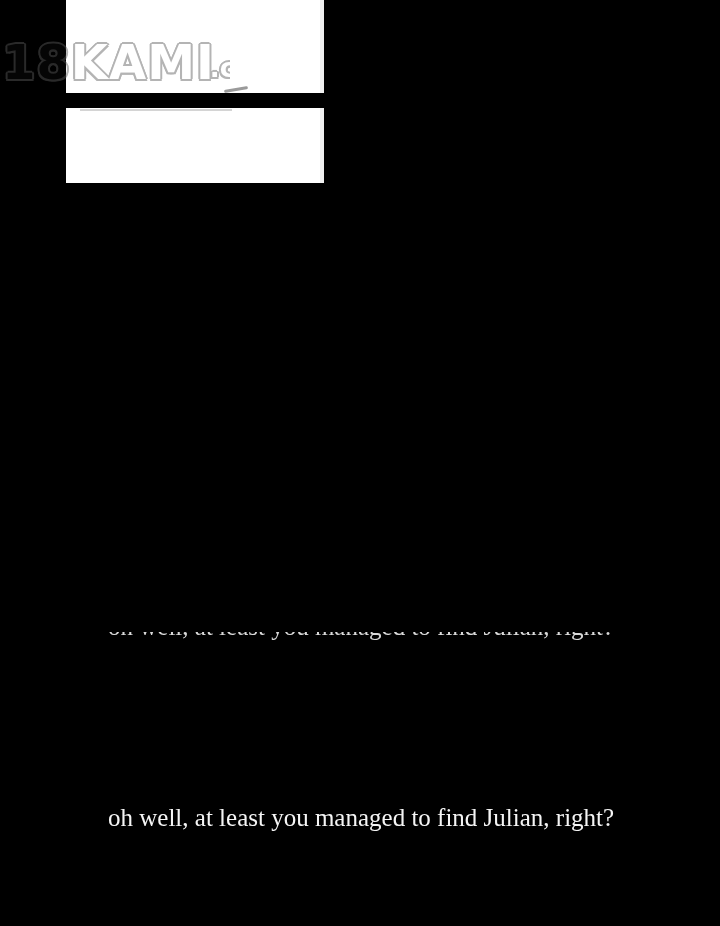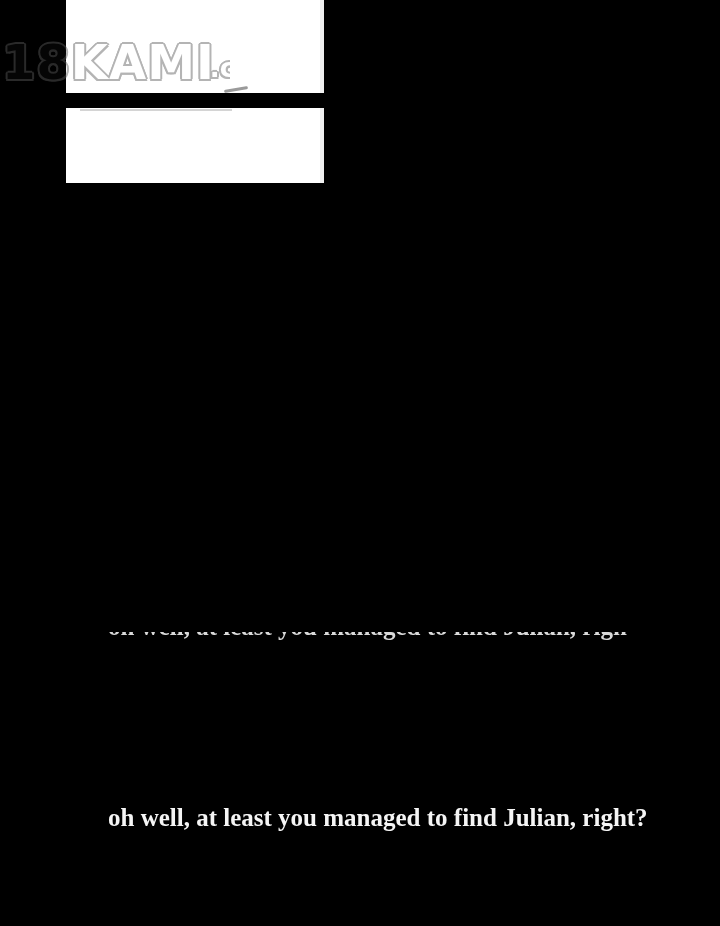--- a/index.html
+++ b/index.html
@@ -90,21 +90,20 @@
     text-shadow:
       2px 0 #2a2a2a, -2px 0 #2a2a2a, 0 2px #2a2a2a, 0 -2px #2a2a2a,
       1.5px 1.5px #2a2a2a, -1.5px 1.5px #2a2a2a,
       1.5px -1.5px #2a2a2a, -1.5px -1.5px #2a2a2a;
   }
 
   
   .caption-clip {
     position: absolute;
     overflow: hidden;
-    font-weight: bold;
   }
   .caption {
     font-family: "Liberation Serif", serif;
     font-size: 25px;
     line-height: 30px;
     white-space: nowrap;
   }
   
   #caption-clipped-wrap {
     left: 108px; top: 632px; width: 520px; height: 14px;

